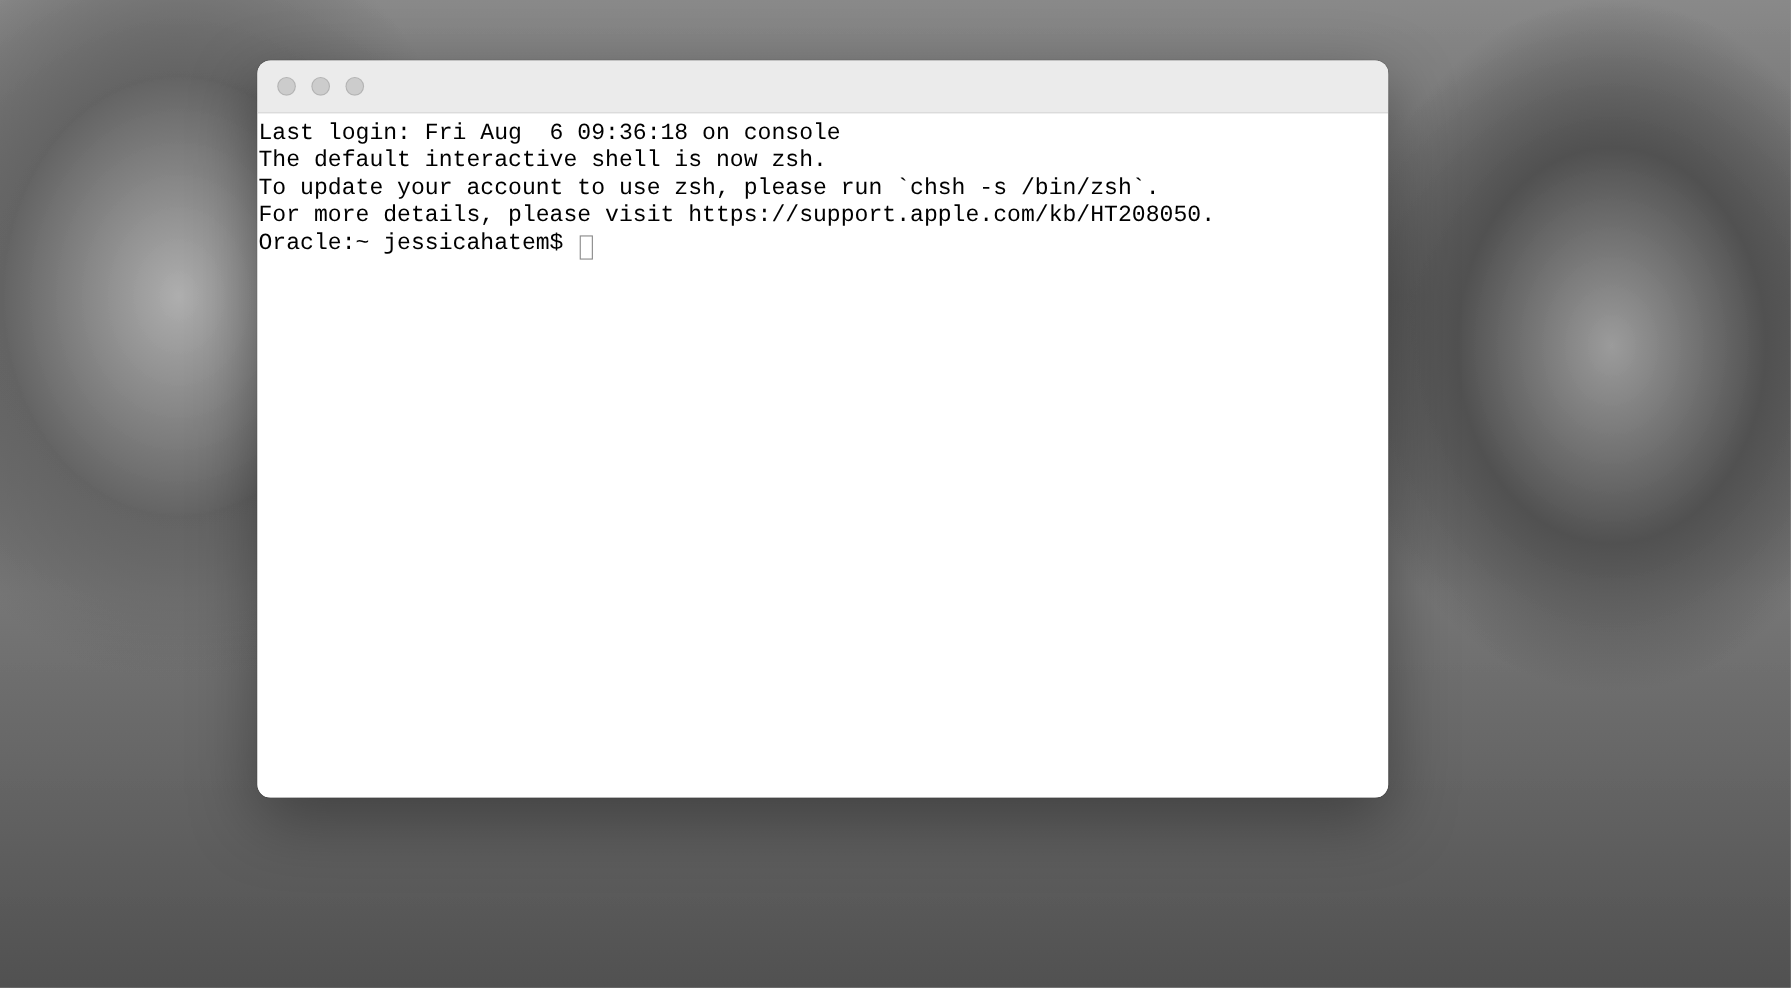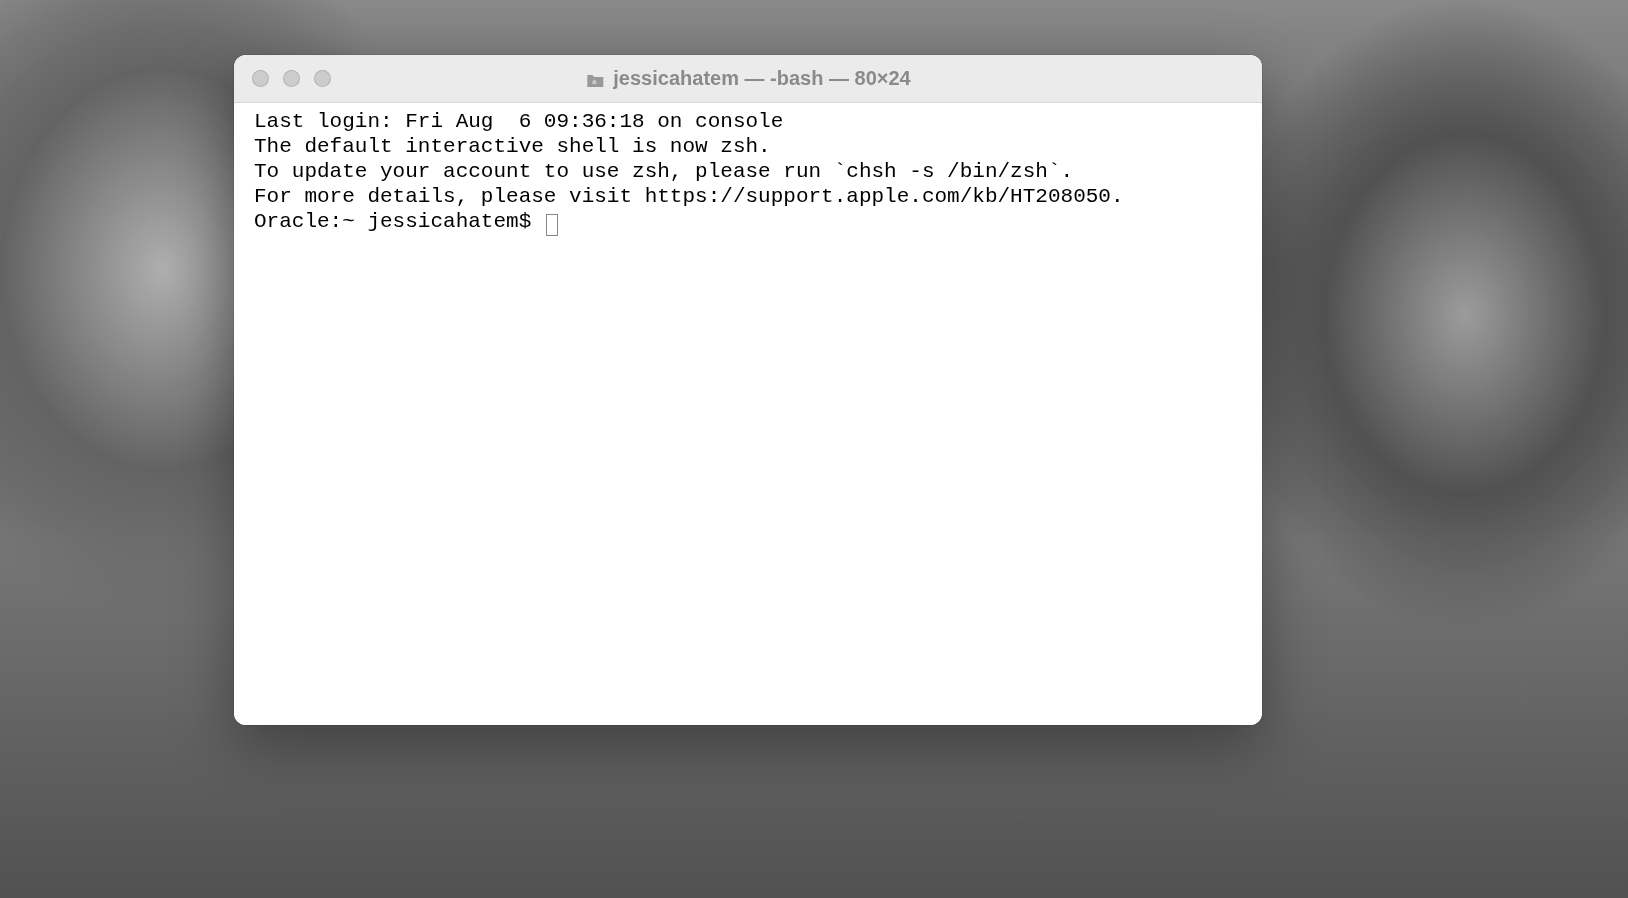--- a/index.html
+++ b/index.html
@@ -86,21 +86,21 @@
     
     .folder-icon svg {
       width: 100%;
       height: 100%;
       fill: #999999;
     }
     
     .terminal-body {
       flex: 1;
       background: #ffffff;
-      padding: 6px 20px;
+      padding: 6px 1px;
       font-family: "SF Mono", Menlo, Monaco, "Courier New", monospace;
       font-size: 21px;
       line-height: 25px;
       color: #000000;
       white-space: pre;
       overflow: hidden;
     }
     
     .terminal-line {
       display: block;
@@ -127,25 +127,16 @@
 
 <div class="desktop-bg"></div>
 
 <div class="terminal-window">
   <div class="title-bar">
     <div class="traffic-lights">
       <div class="traffic-light"></div>
       <div class="traffic-light"></div>
       <div class="traffic-light"></div>
     </div>
-    <div class="title-content">
-      <span class="folder-icon">
-        <svg viewBox="0 0 20 16">
-          <path d="M2 2 L7 2 L9 4 L18 4 L18 14 L2 14 Z" fill="#999"></path>
-          <path d="M9 7 A2 2 0 0 1 11 9 L11 11 L7 11 L7 9 A2 2 0 0 1 9 7" fill="#ebebeb" opacity="0.6"></path>
-        </svg>
-      </span>
-      <span>jessicahatem — -bash — 80×24</span>
-    </div>
   </div>
 
   <div class="terminal-body"><span class="terminal-line">Last login: Fri Aug  6 09:36:18 on console</span><span class="terminal-line"></span><span class="terminal-line">The default interactive shell is now zsh.</span><span class="terminal-line">To update your account to use zsh, please run `chsh -s /bin/zsh`.</span><span class="terminal-line">For more details, please visit https://support.apple.com/kb/HT208050.</span><span class="prompt-line"><span>Oracle:~ jessicahatem$ </span><span class="cursor"></span></span></div>
 </div>
 
 </body></html>

